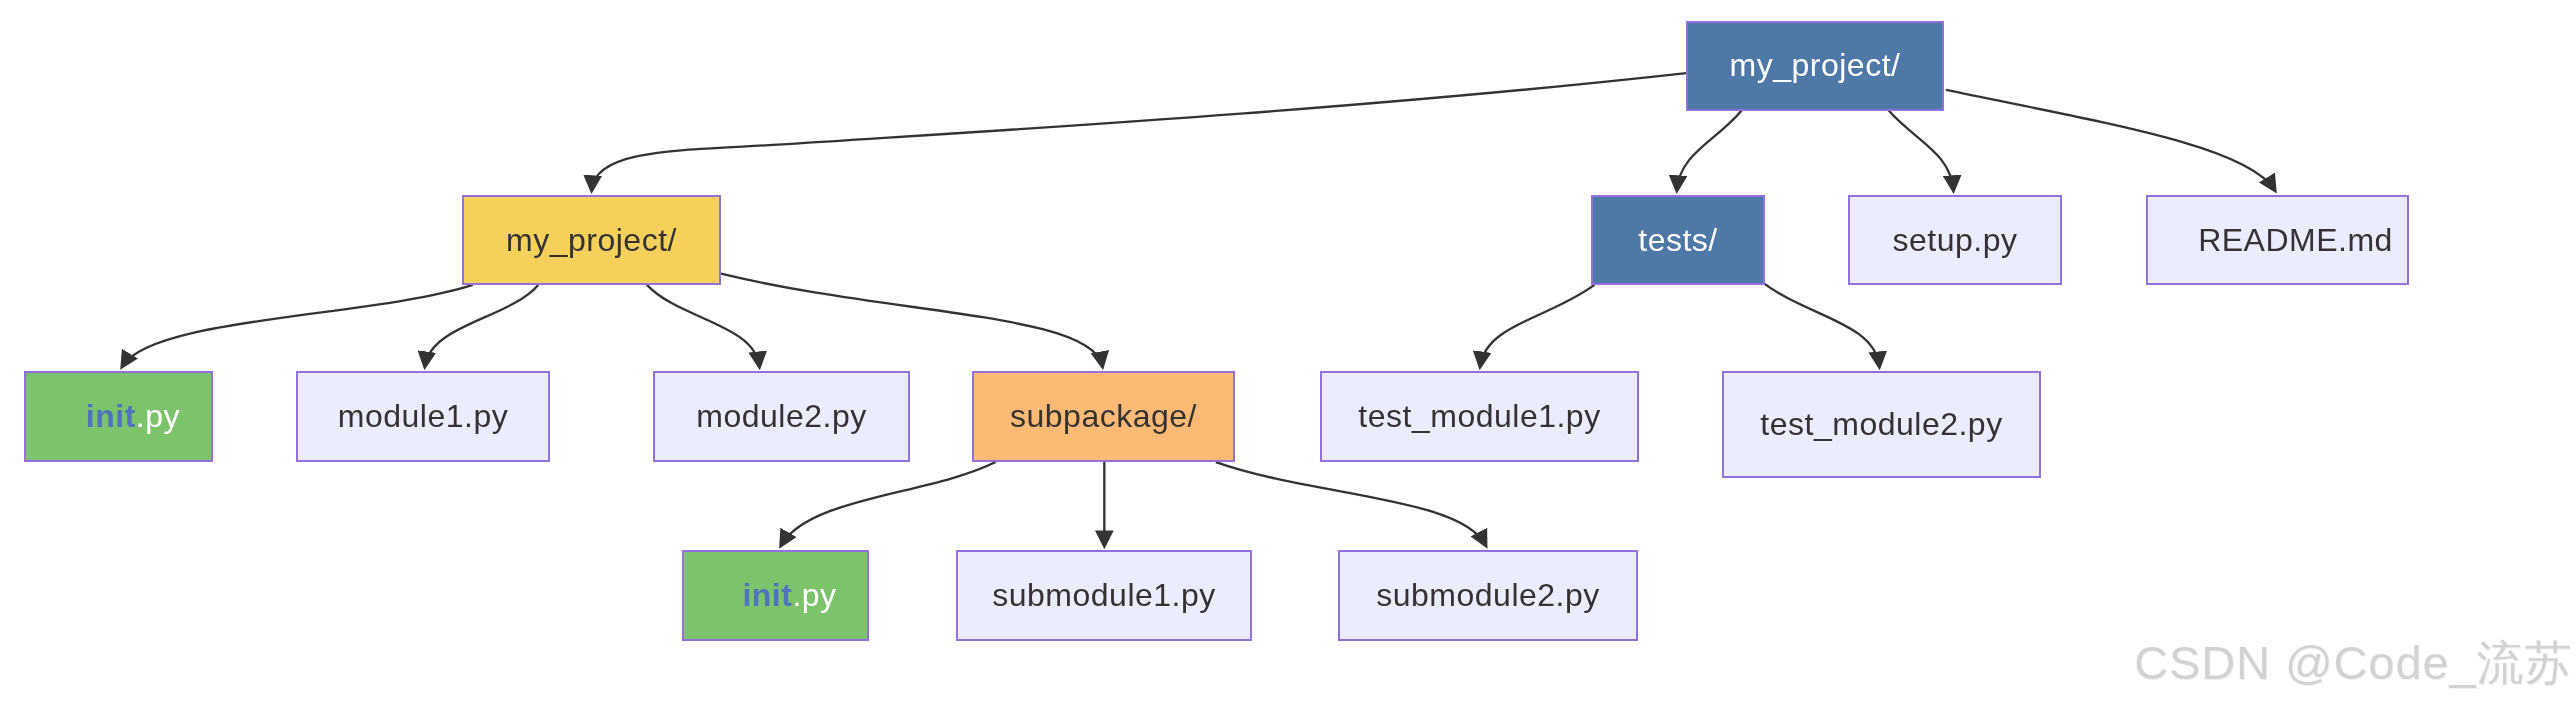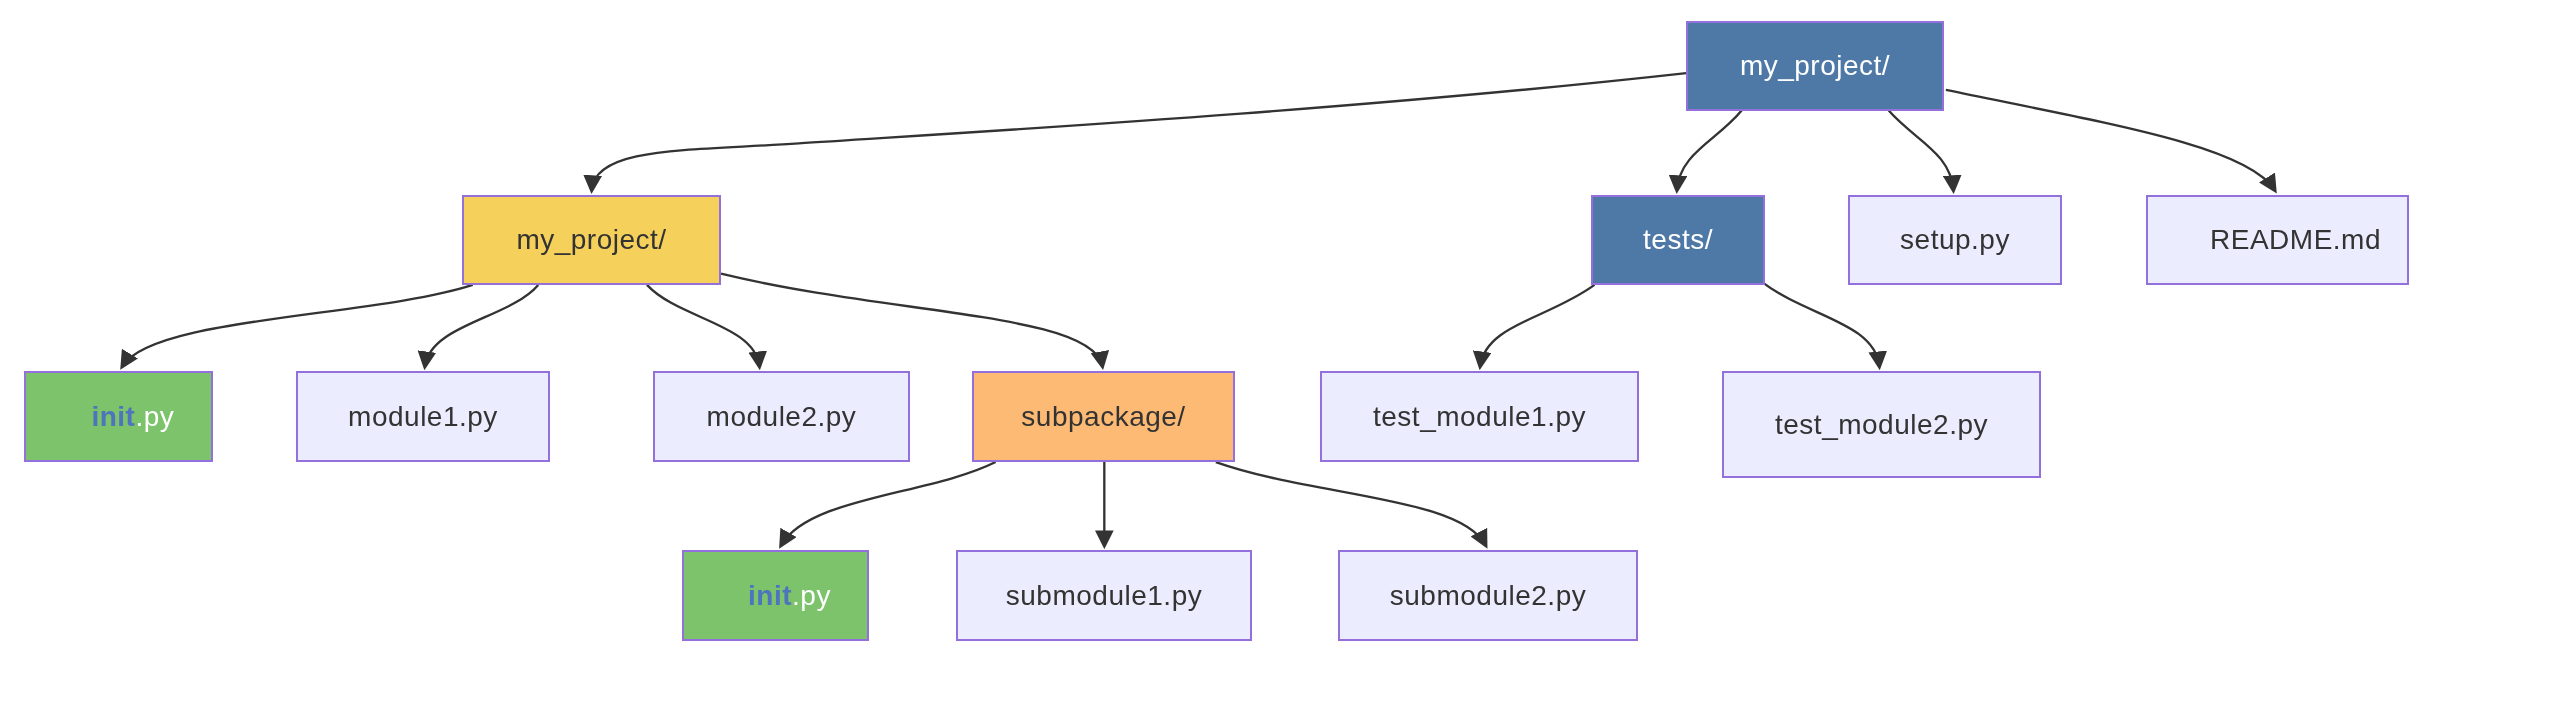--- a/index.html
+++ b/index.html
@@ -18,21 +18,21 @@
     pointer-events: none;
   }
   .nodes-layer { position: absolute; left: 0; top: 0; width: 100%; height: 100%; }
   .node {
     position: absolute;
     box-sizing: border-box;
     border: 2.8px solid #9370DB;
     display: flex;
     align-items: center;
     justify-content: center;
-    font-size: 28px;
+    font-size: 32px;
     letter-spacing: 0.5px;
     white-space: nowrap;
   }
   .node .label-part-bold { font-weight: bold; margin-left: 28px; }
   .watermark {
     position: absolute;
     right: 3.7px;
     bottom: 5.6px;
     font-size: 47px;
     color: #d2d2d2;
@@ -107,14 +107,15 @@
         <span style="color: rgb(255, 255, 255);">.py</span>
       </div>
       <div class="node" style="left: 956px; top: 550px; width: 296px; height: 91px; background: rgb(236, 236, 255); border-color: rgb(147, 112, 219); color: rgb(51, 51, 51); align-items: center;">
         <span>submodule1.py</span>
       </div>
       <div class="node" style="left: 1338px; top: 550px; width: 300px; height: 91px; background: rgb(236, 236, 255); border-color: rgb(147, 112, 219); color: rgb(51, 51, 51);">
         <span>submodule2.py</span>
       </div>
     </div>
 
+  <div class="watermark">CSDN @Code_流苏</div>
 </div>
 
 
 </body></html>

